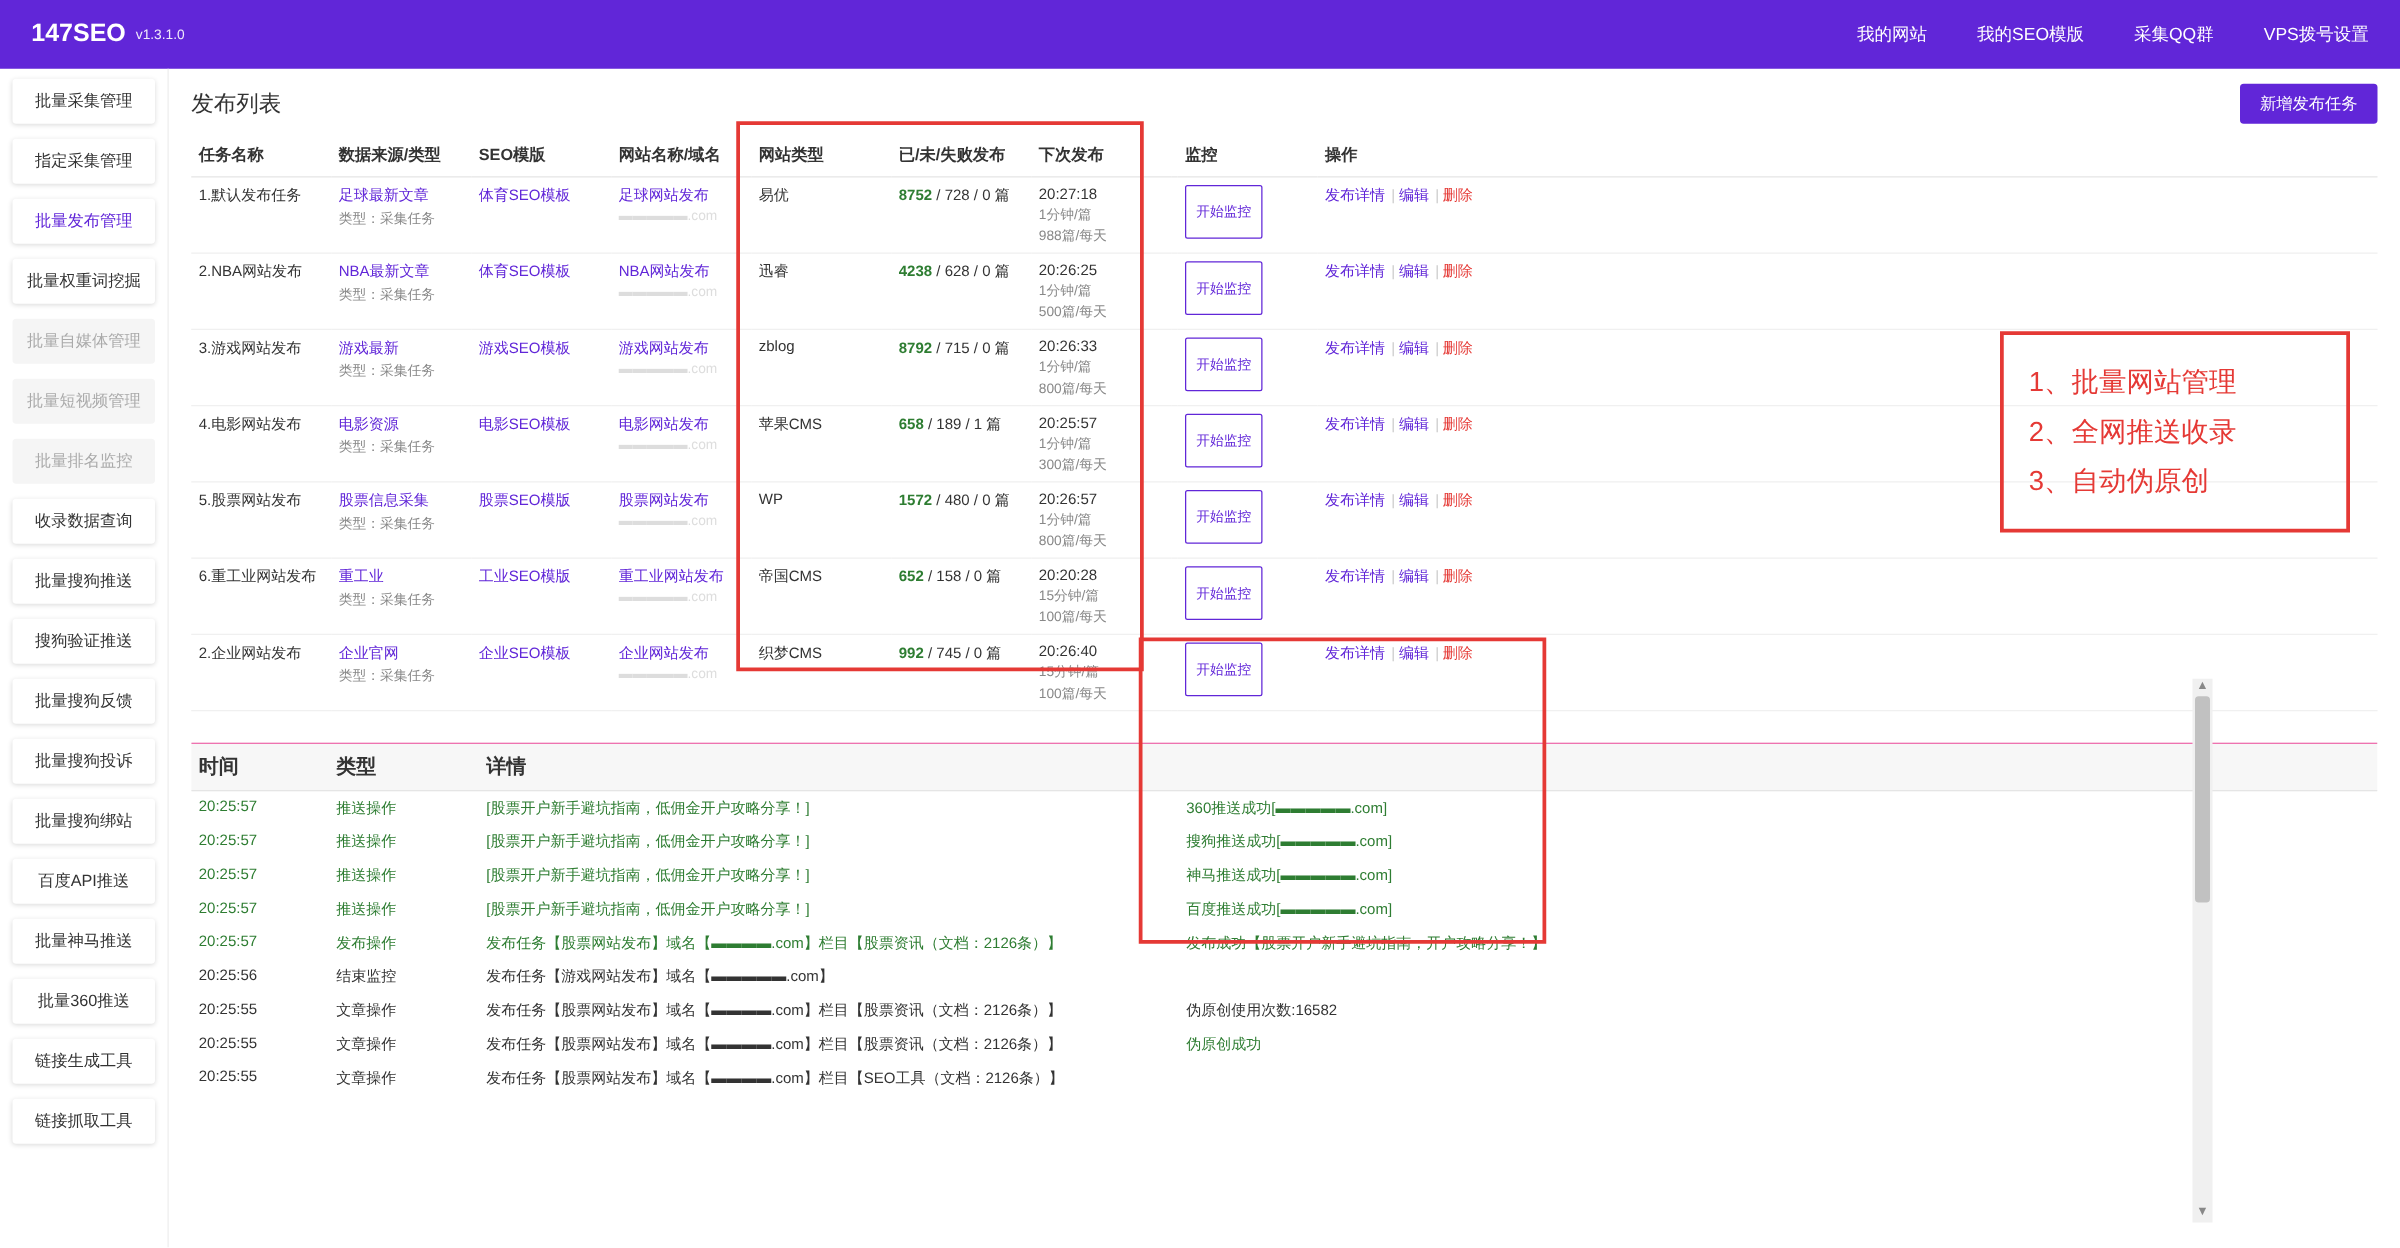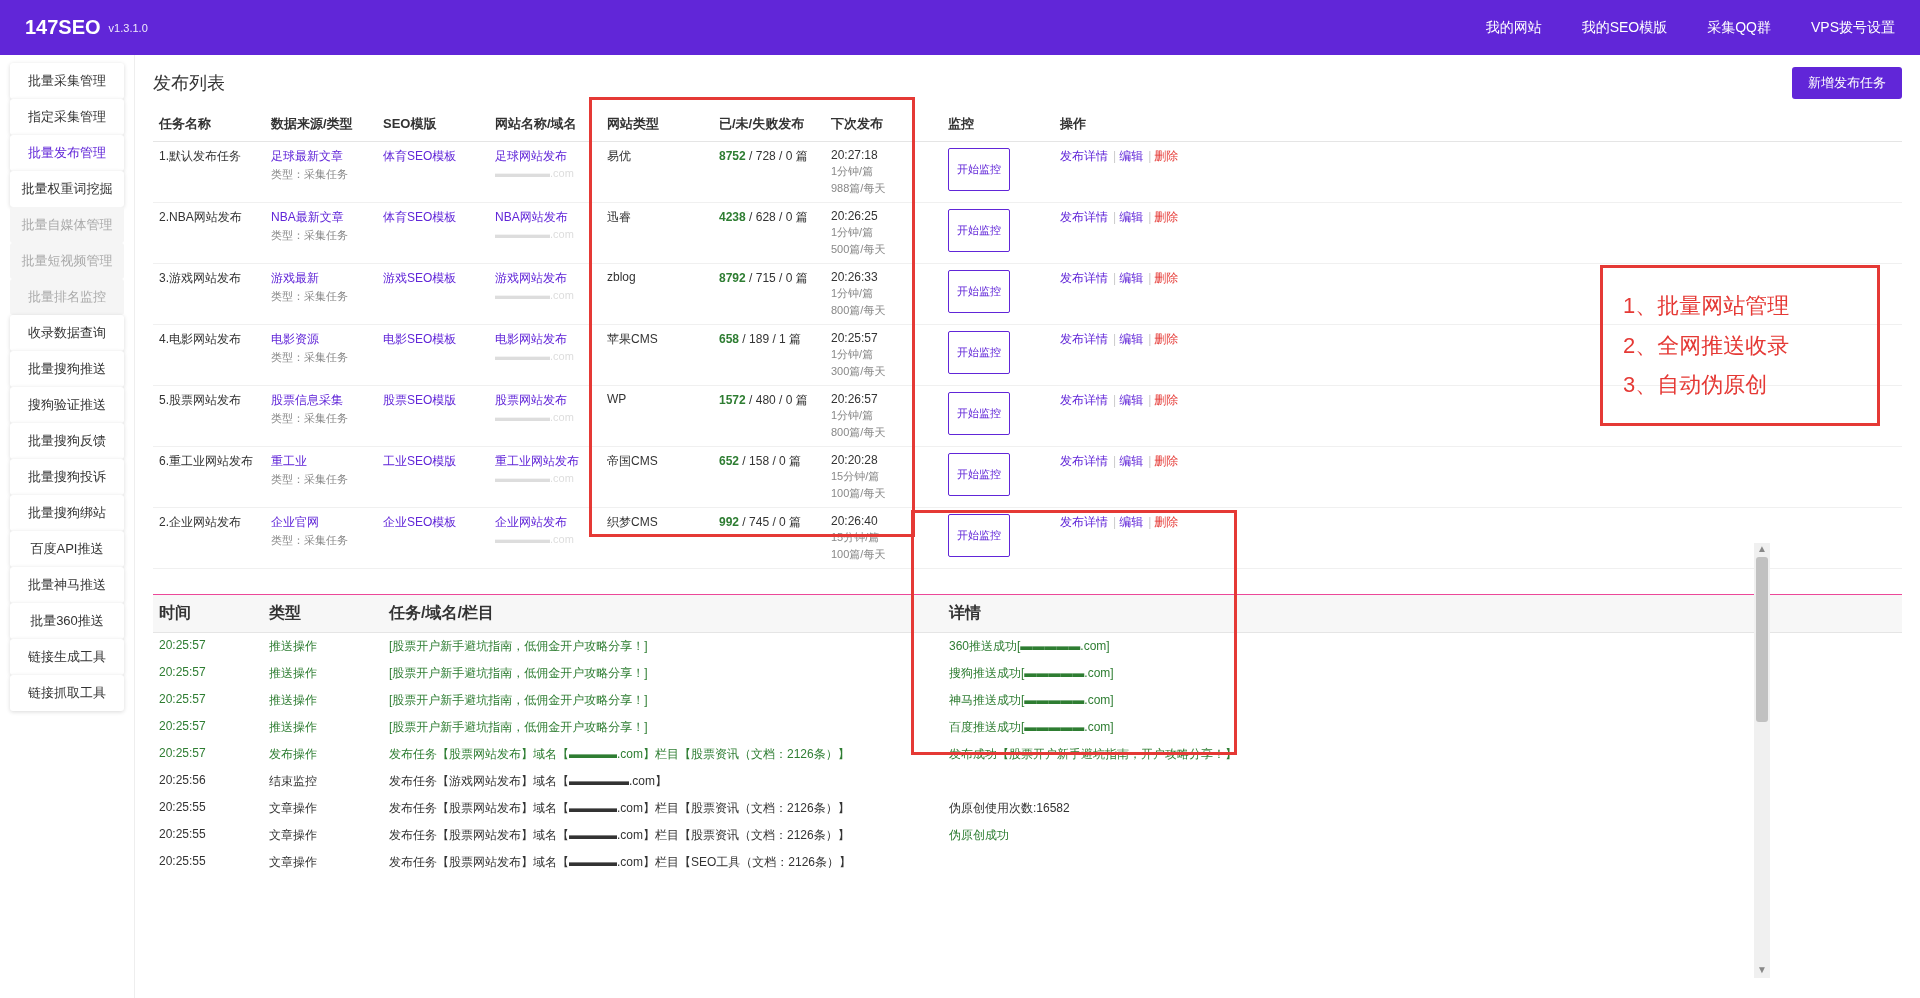--- a/index.html
+++ b/index.html
@@ -7,21 +7,21 @@
     
     .header { background: #6a0dad; background: #5b21b6; height: 55px; display: flex; align-items: center; padding: 0 25px; color: #fff; }
     .header { background: #6126d8; }
     .brand { font-size: 20px; font-weight: bold; }
     .version { font-size: 11px; margin-left: 8px; opacity: 0.9; }
     .nav { margin-left: auto; display: flex; gap: 40px; font-size: 14px; }
     .nav span { cursor: pointer; }
     
     .container { display: flex; height: calc(100vh - 55px); }
     .sidebar { width: 135px; padding: 8px 10px; overflow-y: auto; border-right: 1px solid #eee; }
-    .sidebar-item { display: block; width: 100%; padding: 9px 4px; text-align: center; border: none; background: #fff; box-shadow: 0 1px 4px rgba(0,0,0,0.15); border-radius: 3px; cursor: pointer; font-size: 13px; color: #333; }
+    .sidebar-item { display: block; width: 100%; margin-bottom: 12px; padding: 9px 4px; text-align: center; border: none; background: #fff; box-shadow: 0 1px 4px rgba(0,0,0,0.15); border-radius: 3px; cursor: pointer; font-size: 13px; color: #333; }
     .sidebar-item.active { color: #6126d8; }
     .sidebar-item.disabled { color: #aaa; box-shadow: none; background: #f5f5f5; cursor: default; }
     
     .main { flex: 1; padding: 12px 18px; overflow: hidden; display: flex; flex-direction: column; position: relative; }
     .page-head { display: flex; align-items: center; margin-bottom: 8px; }
     .page-title { font-size: 18px; font-family: Liberation Serif, serif; }
     .btn-primary { margin-left: auto; background: #6126d8; color: #fff; border: none; padding: 7px 16px; border-radius: 3px; cursor: pointer; font-size: 13px; }
     
     .table { width: 100%; border-collapse: collapse; table-layout: fixed; }
     .table th { text-align: left; padding: 8px 6px; border-bottom: 1px solid #e5e5e5; font-weight: 600; font-size: 13px; }
@@ -217,21 +217,20 @@
     <div class="annot-box">
       <div>1、批量网站管理</div>
       <div>2、全网推送收录</div>
       <div>3、自动伪原创</div>
     </div>
 
     <div class="log-section">
       <div class="log-head">
         <div class="lc-time">时间</div>
         <div class="lc-type">类型</div>
-        <div class="lc-task">任务/域名/栏目</div>
         <div class="lc-detail">详情</div>
       </div>
       <div class="log-body" id="log-body">
           <div class="log-row">
             <div class="lc-time green">20:25:57</div>
             <div class="lc-type green">推送操作</div>
             <div class="lc-task green">[股票开户新手避坑指南，低佣金开户攻略分享！]</div>
             <div class="lc-detail green">360推送成功[▬▬▬▬▬.com]</div>
           </div>
           <div class="log-row">

